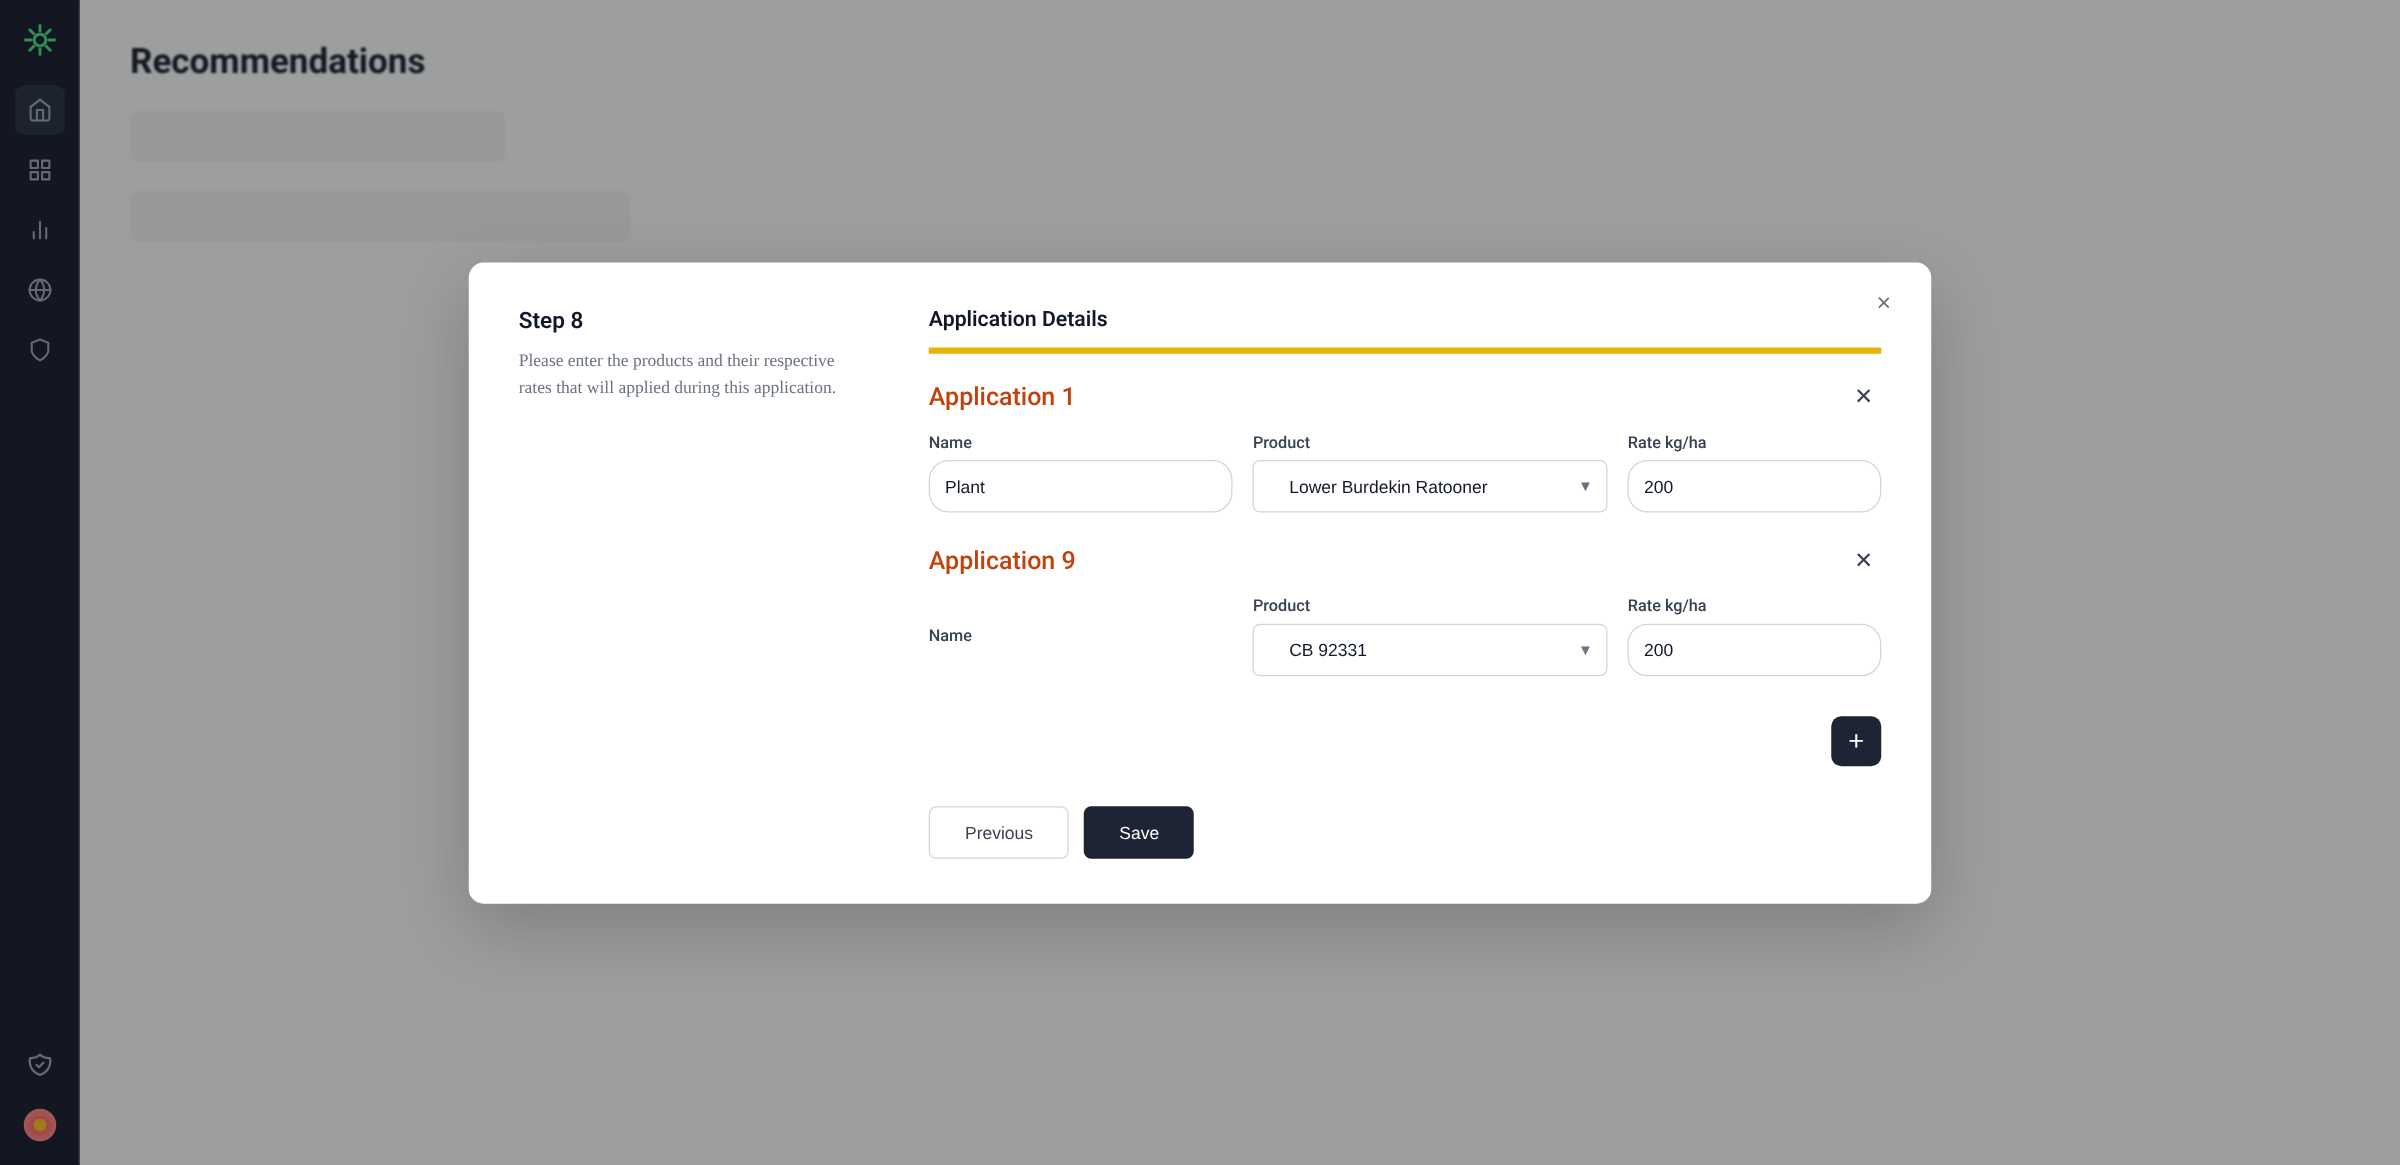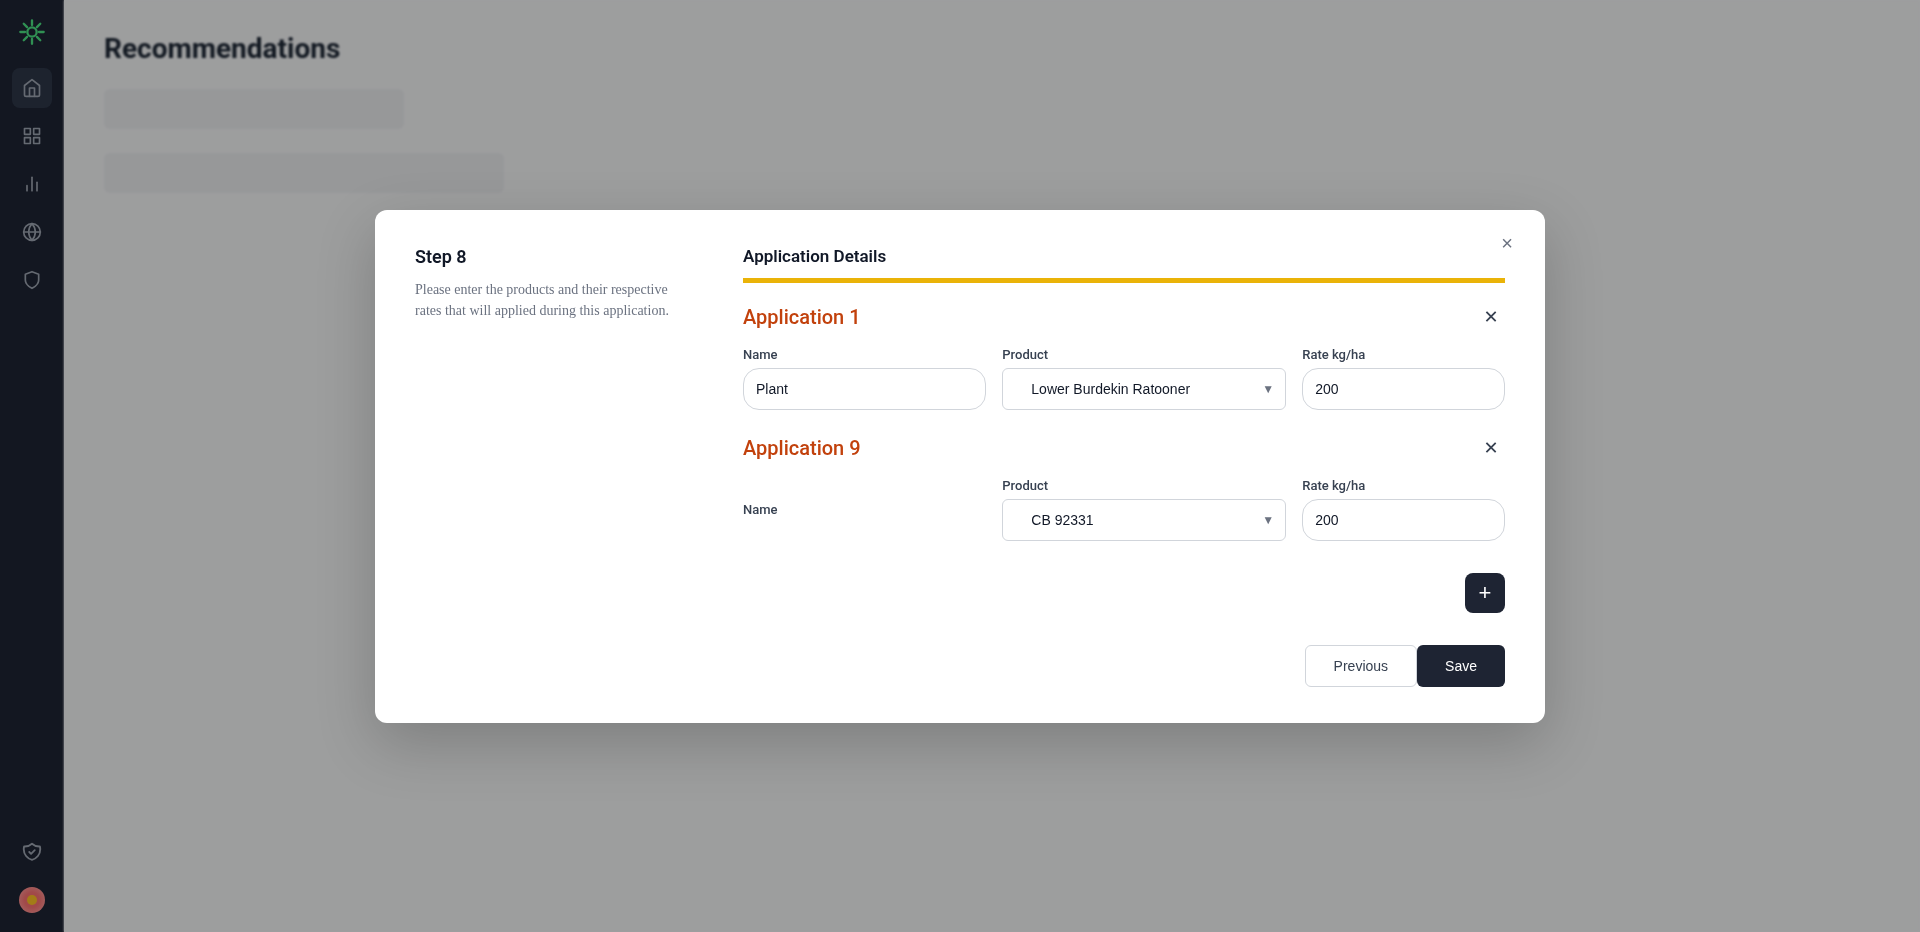--- a/index.html
+++ b/index.html
@@ -260,21 +260,21 @@
       display: flex;
       align-items: center;
       justify-content: center;
       margin-left: auto;
       margin-top: 8px;
     }
 
     
     .modal-footer {
       display: flex;
-      justify-content: flex-end;
+      gap: 12px;
       margin-top: 32px;
     }
 
     .btn-previous {
       height: 42px;
       padding: 0 28px;
       border: 1.5px solid #d1d5db;
       background: #fff;
       border-radius: 6px;
       font-size: 14px;

